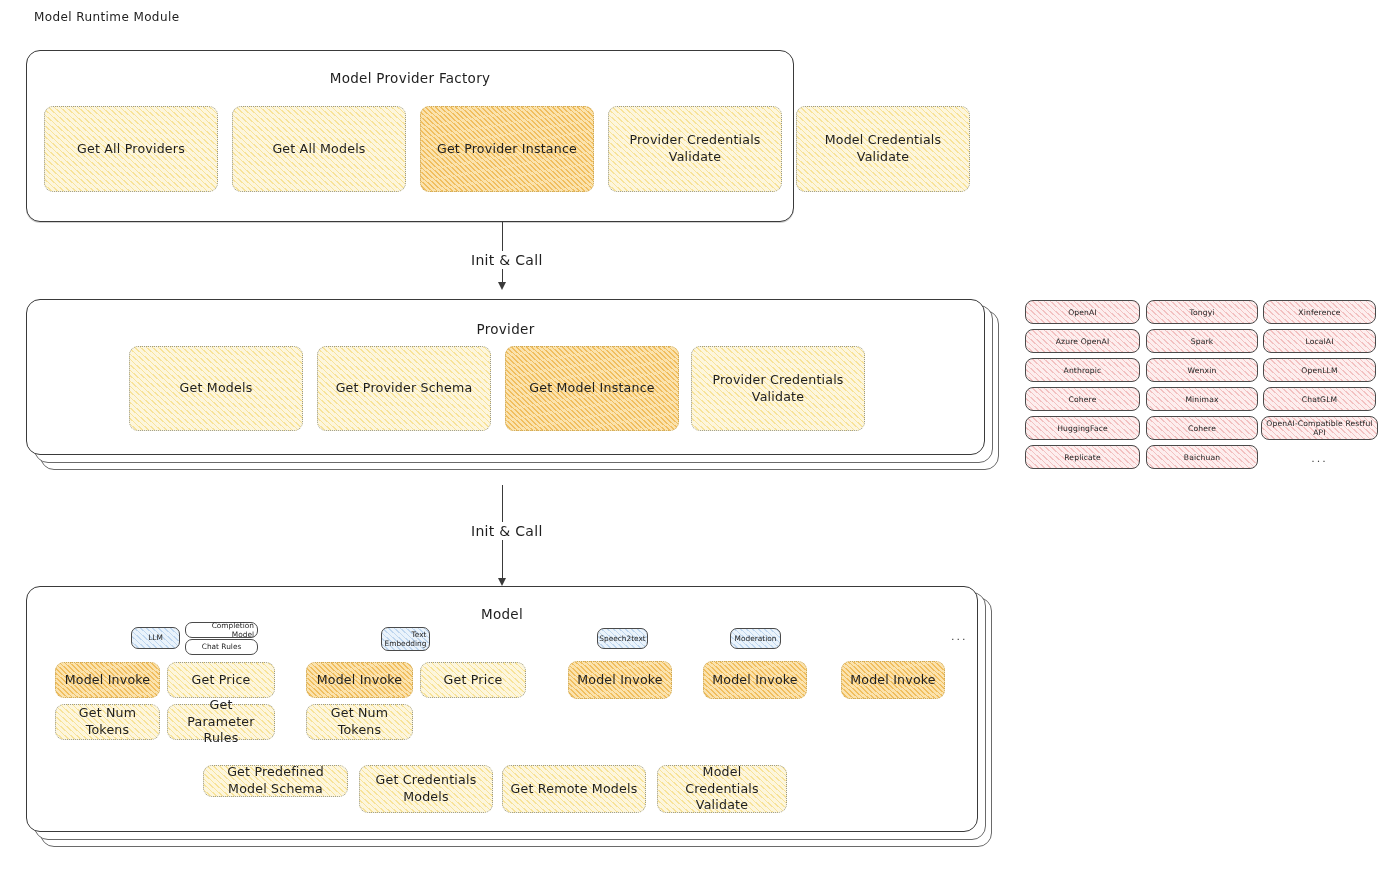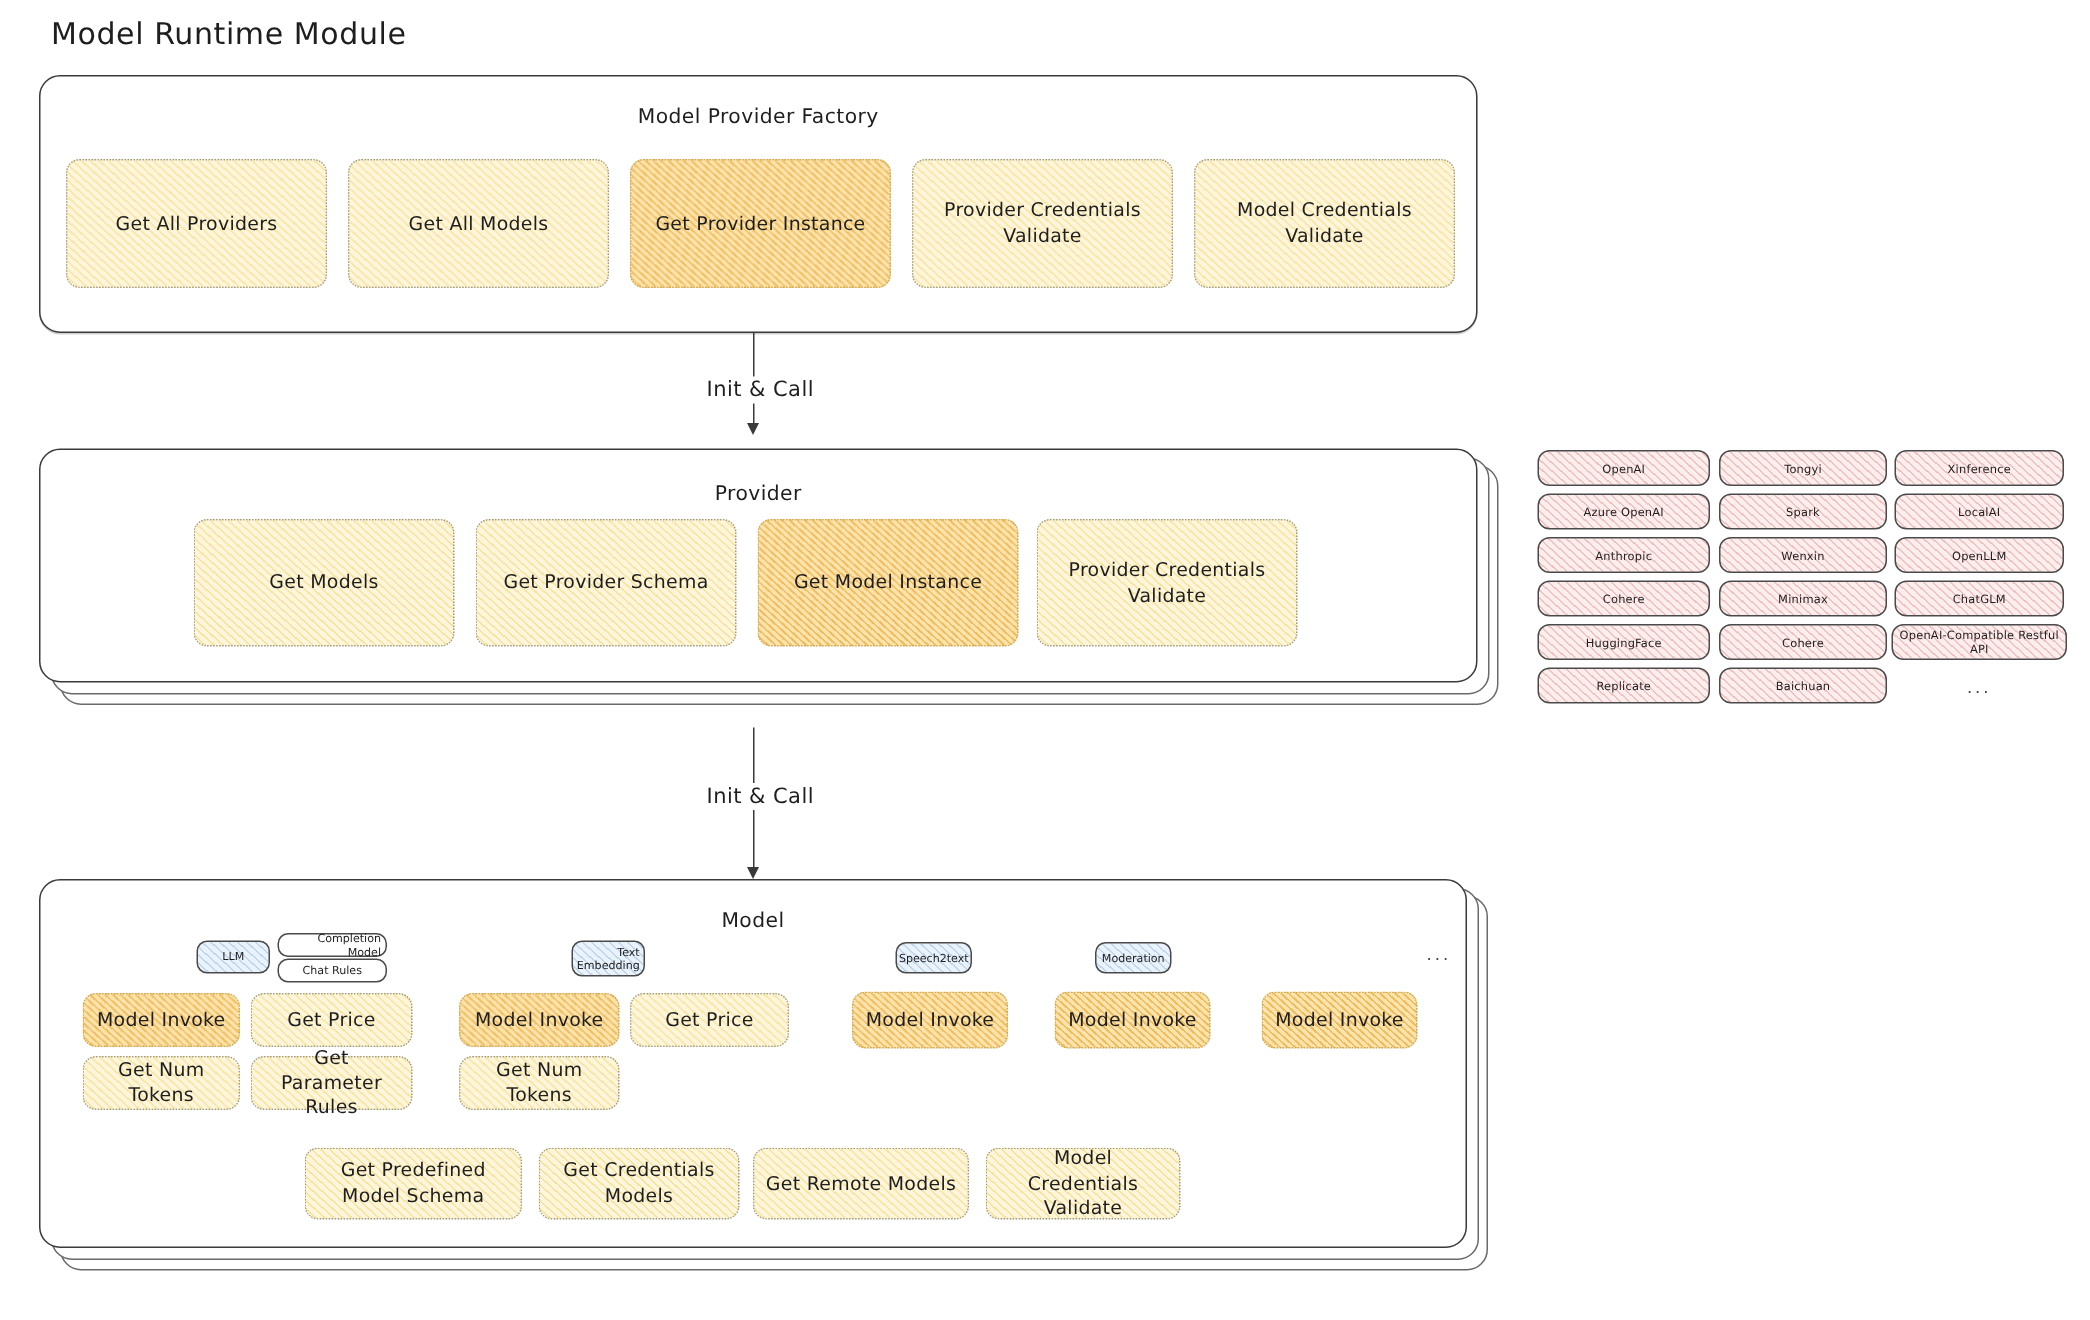--- a/index.html
+++ b/index.html
@@ -8,21 +8,21 @@
     background:#ffffff;
     font-family:"DejaVu Sans", sans-serif;
     overflow:hidden;
     position:relative;
   }
   .canvas{position:absolute;inset:0;}
 
   
   .page-title{
     position:absolute;left:34px;top:10px;
-    font-size:20px;color:#1e1e1e;letter-spacing:.4px;
+    font-size:12px;color:#1e1e1e;letter-spacing:.4px;
   }
 
   
   .panel{
     position:absolute;
     border:1.3px solid #3a3a3a;
     border-radius:14px;
     background:#ffffff;
     box-sizing:border-box;
   }
@@ -137,21 +137,21 @@
     background:#fff;padding:1px 4px;letter-spacing:.3px;white-space:nowrap;
   }
 </style>
 </head>
 <body>
 
 <div class="canvas">
 
   <div class="page-title">Model Runtime Module</div>
 
-  <div class="panel shadowed" style="left:26px;top:50px;width:959px;height:172px;">
+  <div class="panel shadowed" style="left:26px;top:50px;width:768px;height:172px;">
     <div class="panel-title" style="top:19px;">Model Provider Factory</div>
   </div>
 
   <div class="node y" style="left:44px;top:106px;width:174px;height:86px;">Get All Providers</div>
   <div class="node y" style="left:232px;top:106px;width:174px;height:86px;">Get All Models</div>
   <div class="node o" style="left:420px;top:106px;width:174px;height:86px;">Get Provider Instance</div>
   <div class="node y" style="left:608px;top:106px;width:174px;height:86px;">Provider Credentials Validate</div>
   <div class="node y" style="left:796px;top:106px;width:174px;height:86px;">Model Credentials Validate</div>
 
   <div class="arrow-line" style="left:502px;top:222px;height:62px;"></div>
@@ -219,18 +219,18 @@
   <div class="node o" style="left:568px;top:661px;width:104px;height:38px;z-index:2;">Model Invoke</div>
 
   <div class="badge" style="left:730px;top:628px;width:51px;height:21px;z-index:2;">Moderation</div>
   <div class="node o" style="left:703px;top:661px;width:104px;height:38px;z-index:2;">Model Invoke</div>
 
   <div class="badge" style="left:860px;top:628px;width:51px;height:21px;z-index:2;margin-top:48px;">Rerank</div>
   <div class="node o" style="left:841px;top:661px;width:104px;height:38px;z-index:2;">Model Invoke</div>
 
   <div class="dots" style="left:951px;top:630px;z-index:2;">...</div>
 
-  <div class="node y" style="left:203px;top:765px;width:145px;height:48px;z-index:2;">Get Predefined Model Schema</div>
+  <div class="node y" style="left:203px;top:765px;width:145px;height:32px;z-index:2;">Get Predefined Model Schema</div>
   <div class="node y" style="left:359px;top:765px;width:134px;height:48px;z-index:2;">Get Credentials Models</div>
   <div class="node y" style="left:502px;top:765px;width:144px;height:48px;z-index:2;">Get Remote Models</div>
   <div class="node y" style="left:657px;top:765px;width:130px;height:48px;z-index:2;">Model Credentials Validate</div>
 
 </div>
 
 </body></html>

